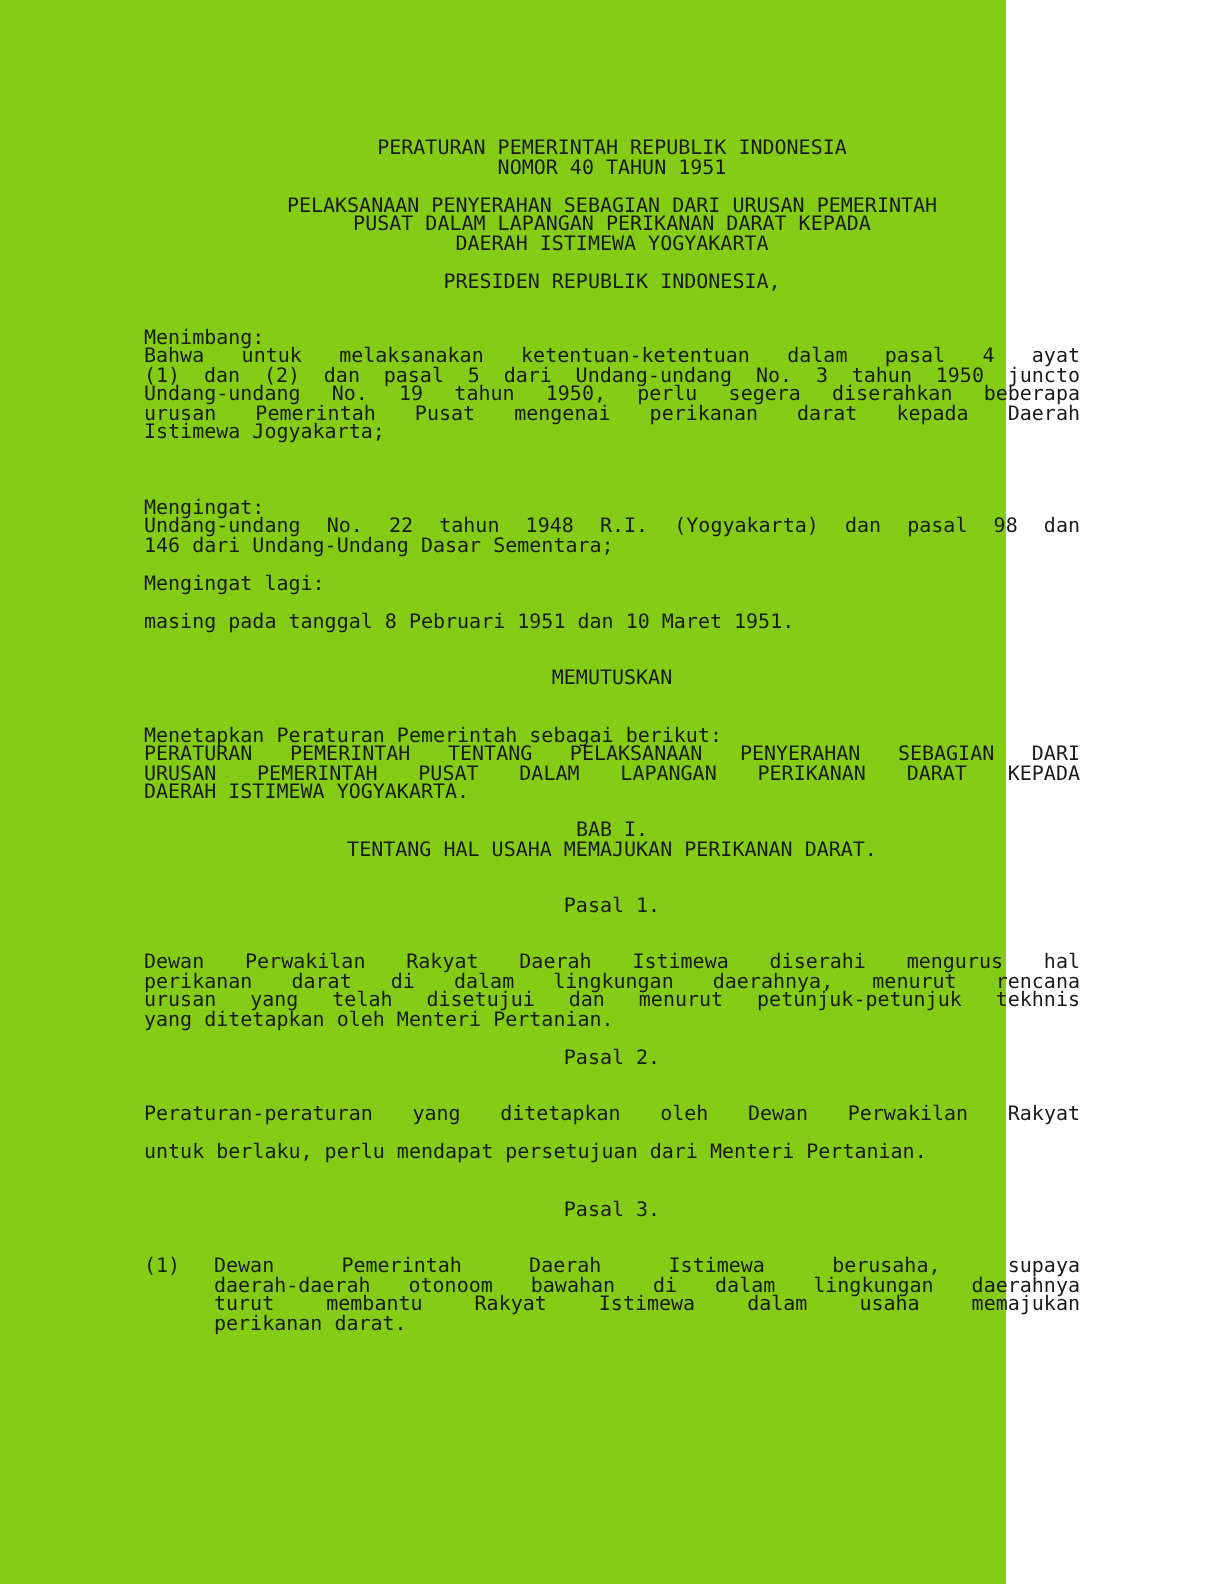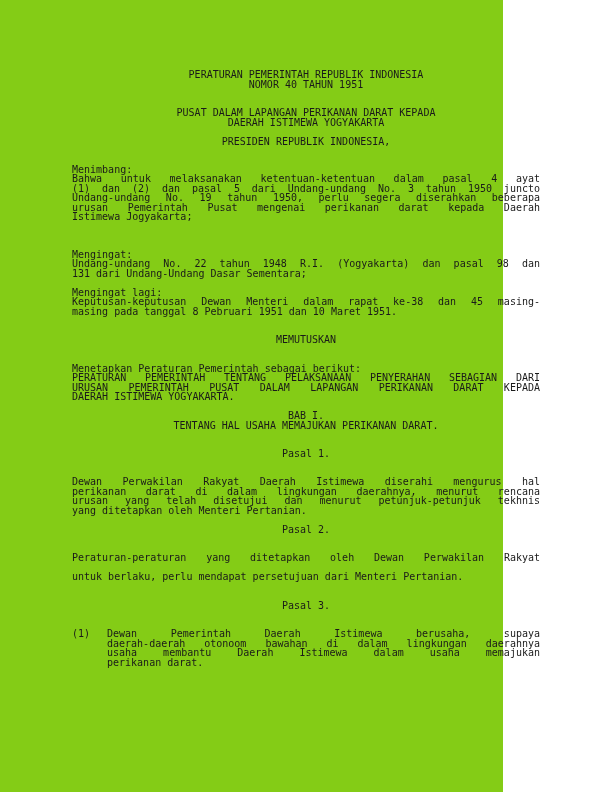--- a/index.html
+++ b/index.html
@@ -18,37 +18,37 @@
   .ind { left: 107px; width: 433px; }
   .num { position: absolute; left: 72px; line-height: 10px; height: 10px; white-space: pre; }
 </style>
 </head>
 <body>
 
 <div class="page">
 
   <div class="ln c" style="top:70px">PERATURAN PEMERINTAH REPUBLIK INDONESIA</div>
   <div class="ln c" style="top:80px">NOMOR 40 TAHUN 1951</div>
+  <div class="ln c" style="top:99px">PELAKSANAAN PENYERAHAN SEBAGIAN DARI URUSAN PEMERINTAH</div>
   <div class="ln c" style="top:108px">PUSAT DALAM LAPANGAN PERIKANAN DARAT KEPADA</div>
   <div class="ln c" style="top:118px">DAERAH ISTIMEWA YOGYAKARTA</div>
   <div class="ln c" style="top:137px">PRESIDEN REPUBLIK INDONESIA,</div>
 
   <div class="ln" style="top:165px">Menimbang:</div>
   <div class="ln j" style="top:174px">Bahwa untuk melaksanakan ketentuan-ketentuan dalam pasal 4 ayat</div>
   <div class="ln j" style="top:184px">(1) dan (2) dan pasal 5 dari Undang-undang No. 3 tahun 1950 juncto</div>
   <div class="ln j" style="top:193px">Undang-undang No. 19 tahun 1950, perlu segera diserahkan beberapa</div>
   <div class="ln j" style="top:203px">urusan Pemerintah Pusat mengenai perikanan darat kepada Daerah</div>
   <div class="ln" style="top:212px">Istimewa Jogyakarta;</div>
 
   <div class="ln" style="top:250px">Mengingat:</div>
   <div class="ln j" style="top:259px">Undang-undang No. 22 tahun 1948 R.I. (Yogyakarta) dan pasal 98 dan</div>
-  <div class="ln" style="top:269px">131 dari Undang-Undang Dasar Sementara;</div>
+  <div class="ln" style="top:269px">146 dari Undang-Undang Dasar Sementara;</div>
 
   <div class="ln" style="top:288px">Mengingat lagi:</div>
-  <div class="ln j" style="top:297px">Keputusan-keputusan Dewan Menteri dalam rapat ke-38 dan 45 masing-</div>
   <div class="ln" style="top:307px">masing pada tanggal 8 Pebruari 1951 dan 10 Maret 1951.</div>
 
   <div class="ln c" style="top:335px">MEMUTUSKAN</div>
 
   <div class="ln" style="top:364px">Menetapkan Peraturan Pemerintah sebagai berikut:</div>
   <div class="ln j" style="top:373px">PERATURAN PEMERINTAH TENTANG PELAKSANAAN PENYERAHAN SEBAGIAN DARI</div>
   <div class="ln j" style="top:383px">URUSAN PEMERINTAH PUSAT DALAM LAPANGAN PERIKANAN DARAT KEPADA</div>
   <div class="ln" style="top:392px">DAERAH ISTIMEWA YOGYAKARTA.</div>
 
   <div class="ln c" style="top:411px">BAB I.</div>
@@ -61,16 +61,16 @@
   <div class="ln" style="top:506px">yang ditetapkan oleh Menteri Pertanian.</div>
 
   <div class="ln c" style="top:525px">Pasal 2.</div>
   <div class="ln j" style="top:553px">Peraturan-peraturan yang ditetapkan oleh Dewan Perwakilan Rakyat</div>
   <div class="ln" style="top:572px">untuk berlaku, perlu mendapat persetujuan dari Menteri Pertanian.</div>
 
   <div class="ln c" style="top:601px">Pasal 3.</div>
   <div class="num" style="top:629px">(1)</div>
   <div class="ln j ind" style="top:629px">Dewan Pemerintah Daerah Istimewa berusaha, supaya</div>
   <div class="ln j ind" style="top:639px">daerah-daerah otonoom bawahan di dalam lingkungan daerahnya</div>
-  <div class="ln j ind" style="top:648px">usaha membantu Daerah Istimewa dalam usaha memajukan</div>
+  <div class="ln j ind" style="top:648px">turut membantu Rakyat Istimewa dalam usaha memajukan</div>
   <div class="ln ind" style="top:658px">perikanan darat.</div>
 
 </div>
 
 </body></html>

